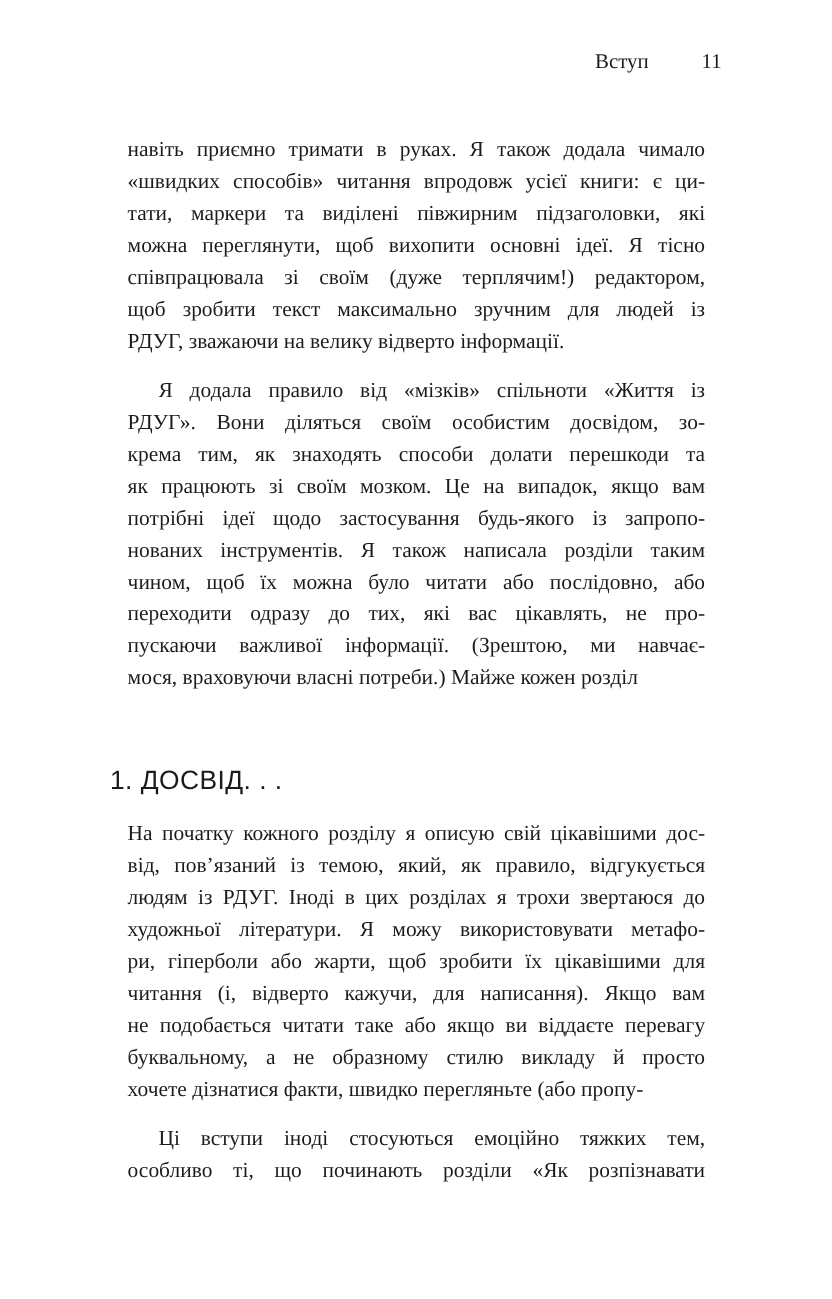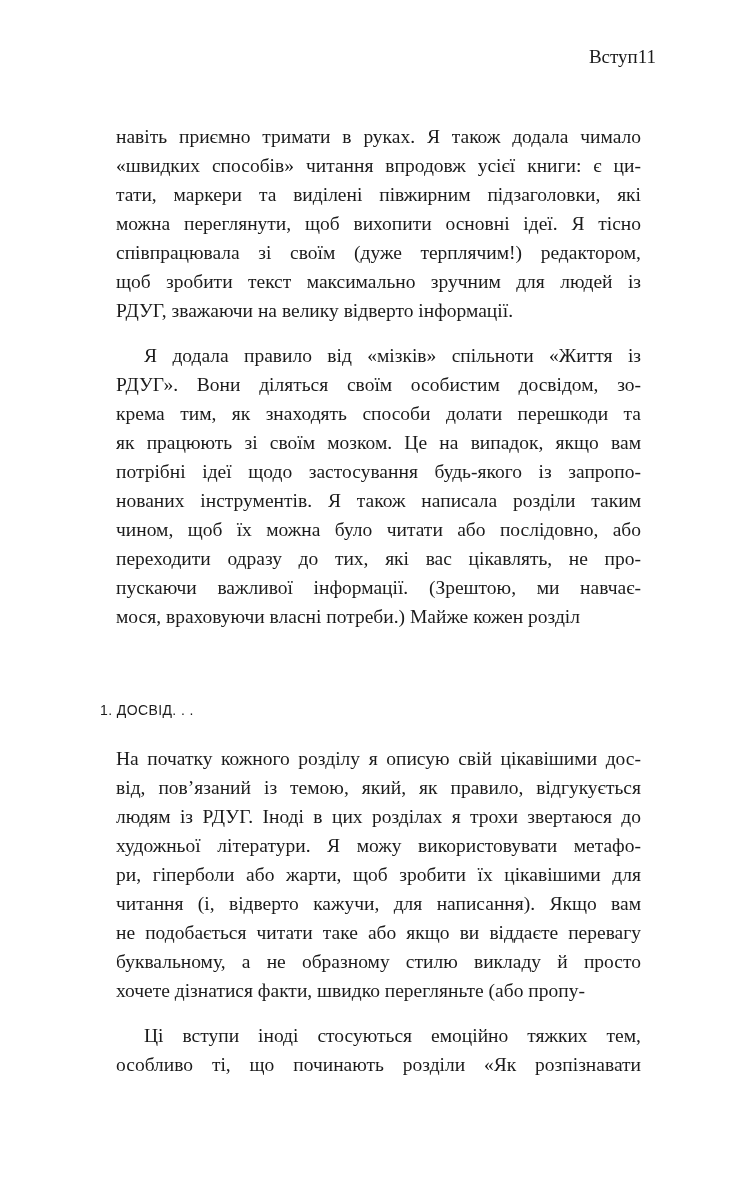--- a/index.html
+++ b/index.html
@@ -18,20 +18,21 @@
     box-sizing: border-box;
   }
   .running-head {
     position: absolute;
     top: 46px;
     left: 100px;
     right: 100px;
     display: flex;
     justify-content: flex-end;
     align-items: baseline;
+    gap: 48px;
     font-size: 19px;
     color: #1b1b1b;
   }
   .text-block {
     position: absolute;
     top: 106px;
     left: 100px;
     width: 557px;
     font-size: 19.5px;
     line-height: 29px;
@@ -46,21 +47,21 @@
   
   .para.closed .line:last-child {
     text-align-last: left;
   }
   
   .para.indent .line:first-child {
     text-indent: 28px;
   }
   .section-heading {
     font-family: "Liberation Sans", sans-serif;
-    font-size: 14px;
+    font-size: 24px;
     font-weight: 400;
     letter-spacing: 0.4px;
     line-height: 30px;
     margin: 64px 0 19px 0;
     text-align: left;
   }
 </style>
 </head>
 <body>
 

